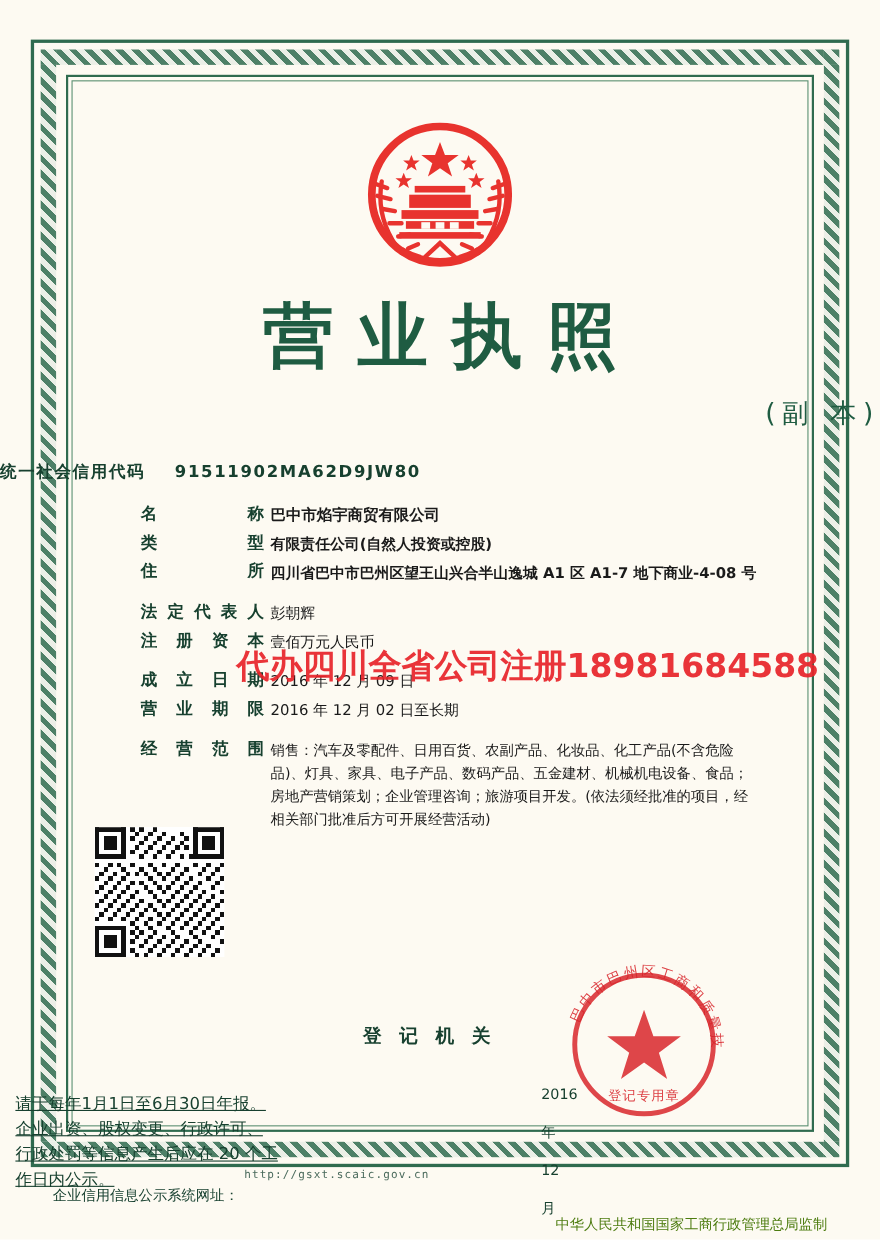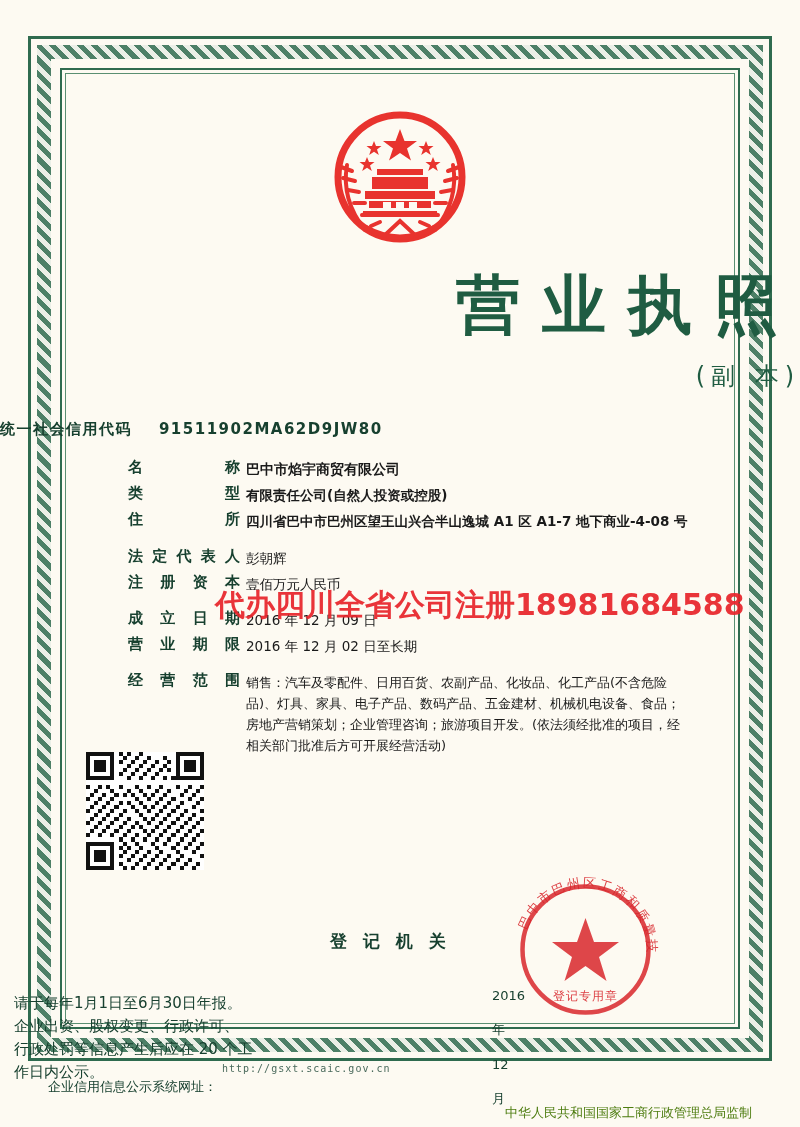--- a/index.html
+++ b/index.html
@@ -48,21 +48,21 @@
     position: absolute;
     left: 50%; transform: translateX(-50%);
     top: 105px;
     width: 150px; height: 150px;
   }
 
   
   .title {
     position: absolute;
     top: 262px; left: 0; right: 0;
-    text-align: right;
+    text-align: center;
     font-family: "DejaVu Sans", sans-serif;
     font-weight: bold;
     font-size: 64px;
     letter-spacing: 22px;
     text-indent: 22px;
     color: #1f5c42;
   }
   .subtitle {
     position: absolute;
     top: 360px; left: 0; right: 0;
@@ -170,20 +170,21 @@
 
   
   .notice {
     position: absolute;
     left: 14px; top: 992px;
     width: 250px;
     font-family: "DejaVu Sans", sans-serif;
     font-size: 15px;
     line-height: 23px;
     color: #17402f;
+    text-decoration: underline;
   }
 
   
   .footer-url {
     position: absolute;
     left: 222px; top: 1063px;
     font-family: "DejaVu Sans Mono", monospace;
     font-size: 10px;
     color: #4a6a5c;
     letter-spacing: 1px;

